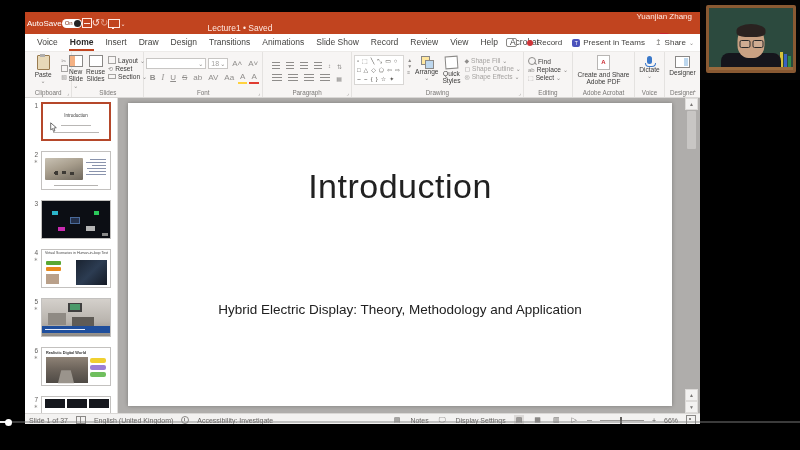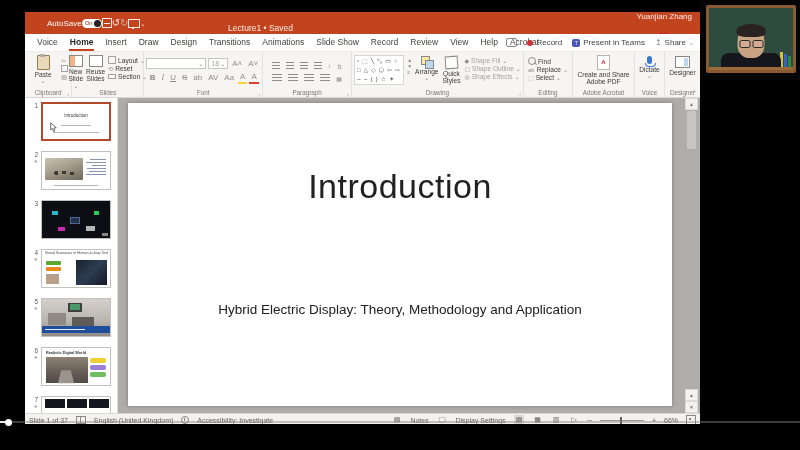--- a/index.html
+++ b/index.html
@@ -4,32 +4,32 @@
 <style>
   html,body{margin:0;padding:0;background:#000;}
   body{width:800px;height:450px;font-family:"Liberation Sans",sans-serif;}
   .stage{position:relative;width:800px;height:450px;background:#000;overflow:hidden;}
 
   
   .ppt{position:absolute;left:25px;top:12px;width:675px;height:412px;background:#fff;overflow:hidden;}
 
   
   .titlebar{position:relative;height:22px;background:#C1441F;color:#fff;display:flex;align-items:center;}
-  .tb-left{display:flex;align-items:center;padding-left:22px;}
+  .tb-left{display:flex;align-items:center;padding-left:2px;}
   .tb-autosave{font-size:8px;}
   .toggle{width:20px;height:9px;background:#fff;border-radius:5px;display:flex;align-items:center;position:relative;}
   .toggle .on{font-size:6px;color:#7a2d12;margin-left:3px;}
   .toggle .knob{position:absolute;right:1px;top:1px;width:7px;height:7px;border-radius:50%;background:#222;}
   .qat-ic{font-size:10px;color:#ffe9e2;line-height:1;}
   .ic-save{width:8px;height:8px;border:1px solid #ffe9e2;position:relative;}
   .ic-save i{position:absolute;left:1px;right:1px;bottom:0;height:3px;border-top:1px solid #ffe9e2;display:block;}
   .ic-monitor{width:10px;height:7px;border:1px solid #ffe9e2;position:relative;}
   .ic-monitor i{position:absolute;left:3px;bottom:-2px;width:2px;height:2px;background:#ffe9e2;display:block;}
   .dim{opacity:.55;}
-  .tb-title{position:absolute;left:138px;width:130px;text-align:right;font-size:8.5px;color:#ffe9e2;margin-top:9px;}
+  .tb-title{position:absolute;left:150px;width:130px;text-align:center;font-size:8.5px;color:#ffe9e2;margin-top:9px;}
   .searchpill{position:absolute;left:283px;width:132px;height:14px;top:4px;background:rgba(255,255,255,.55);border-radius:2px;display:flex;align-items:center;gap:4px;padding-left:6px;box-sizing:border-box;}
   .mag{width:5px;height:5px;border:1px solid #5f3a2c;border-radius:50%;position:relative;}
   .mag i{position:absolute;left:4px;top:4px;width:3px;height:1px;background:#5f3a2c;transform:rotate(45deg);display:block;}
   .searchpill span{font-size:8px;color:#5f3a2c;}
   .tb-right{position:absolute;right:0;top:0;height:22px;display:flex;align-items:center;gap:12px;padding-right:8px;flex-direction:column;}
   .tb-user{font-size:8px;color:#ffe9e2;}
   .badge{width:10px;height:10px;background:#c9252d;border-radius:2px;color:#fff;font-size:5px;display:flex;align-items:center;justify-content:center;}
   .winctl{font-size:9px;color:#ffe9e2;width:16px;text-align:center;}
 
   

